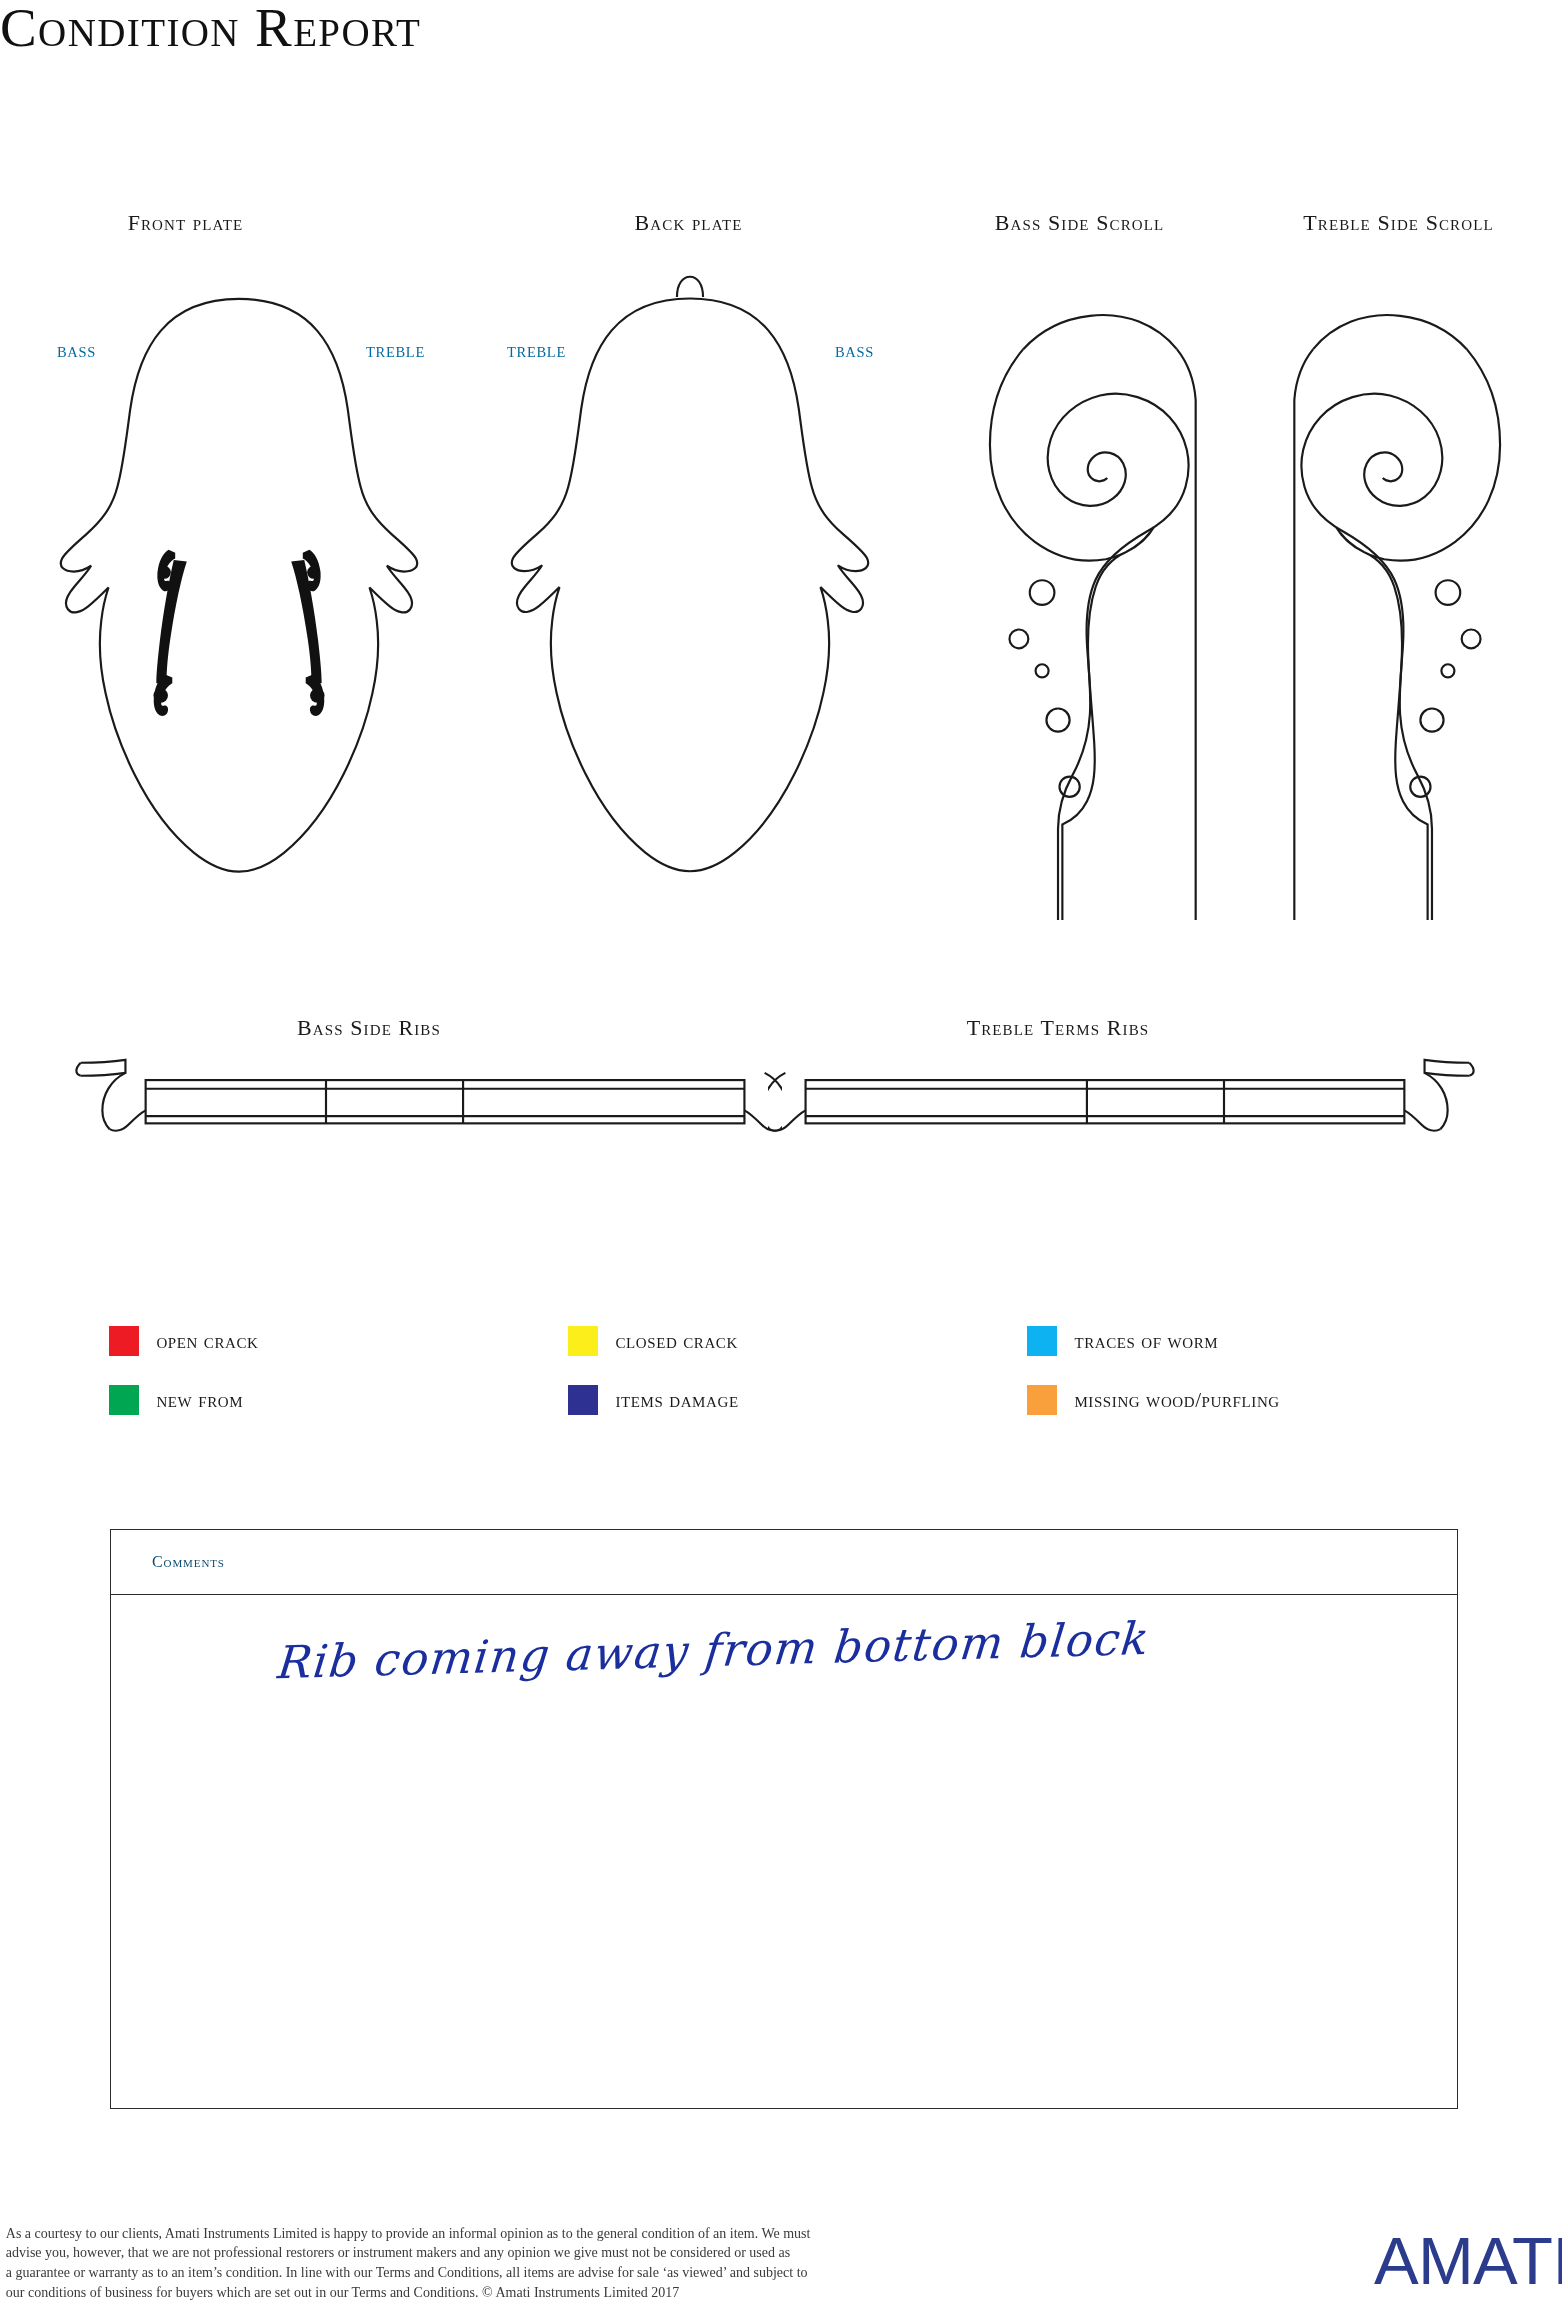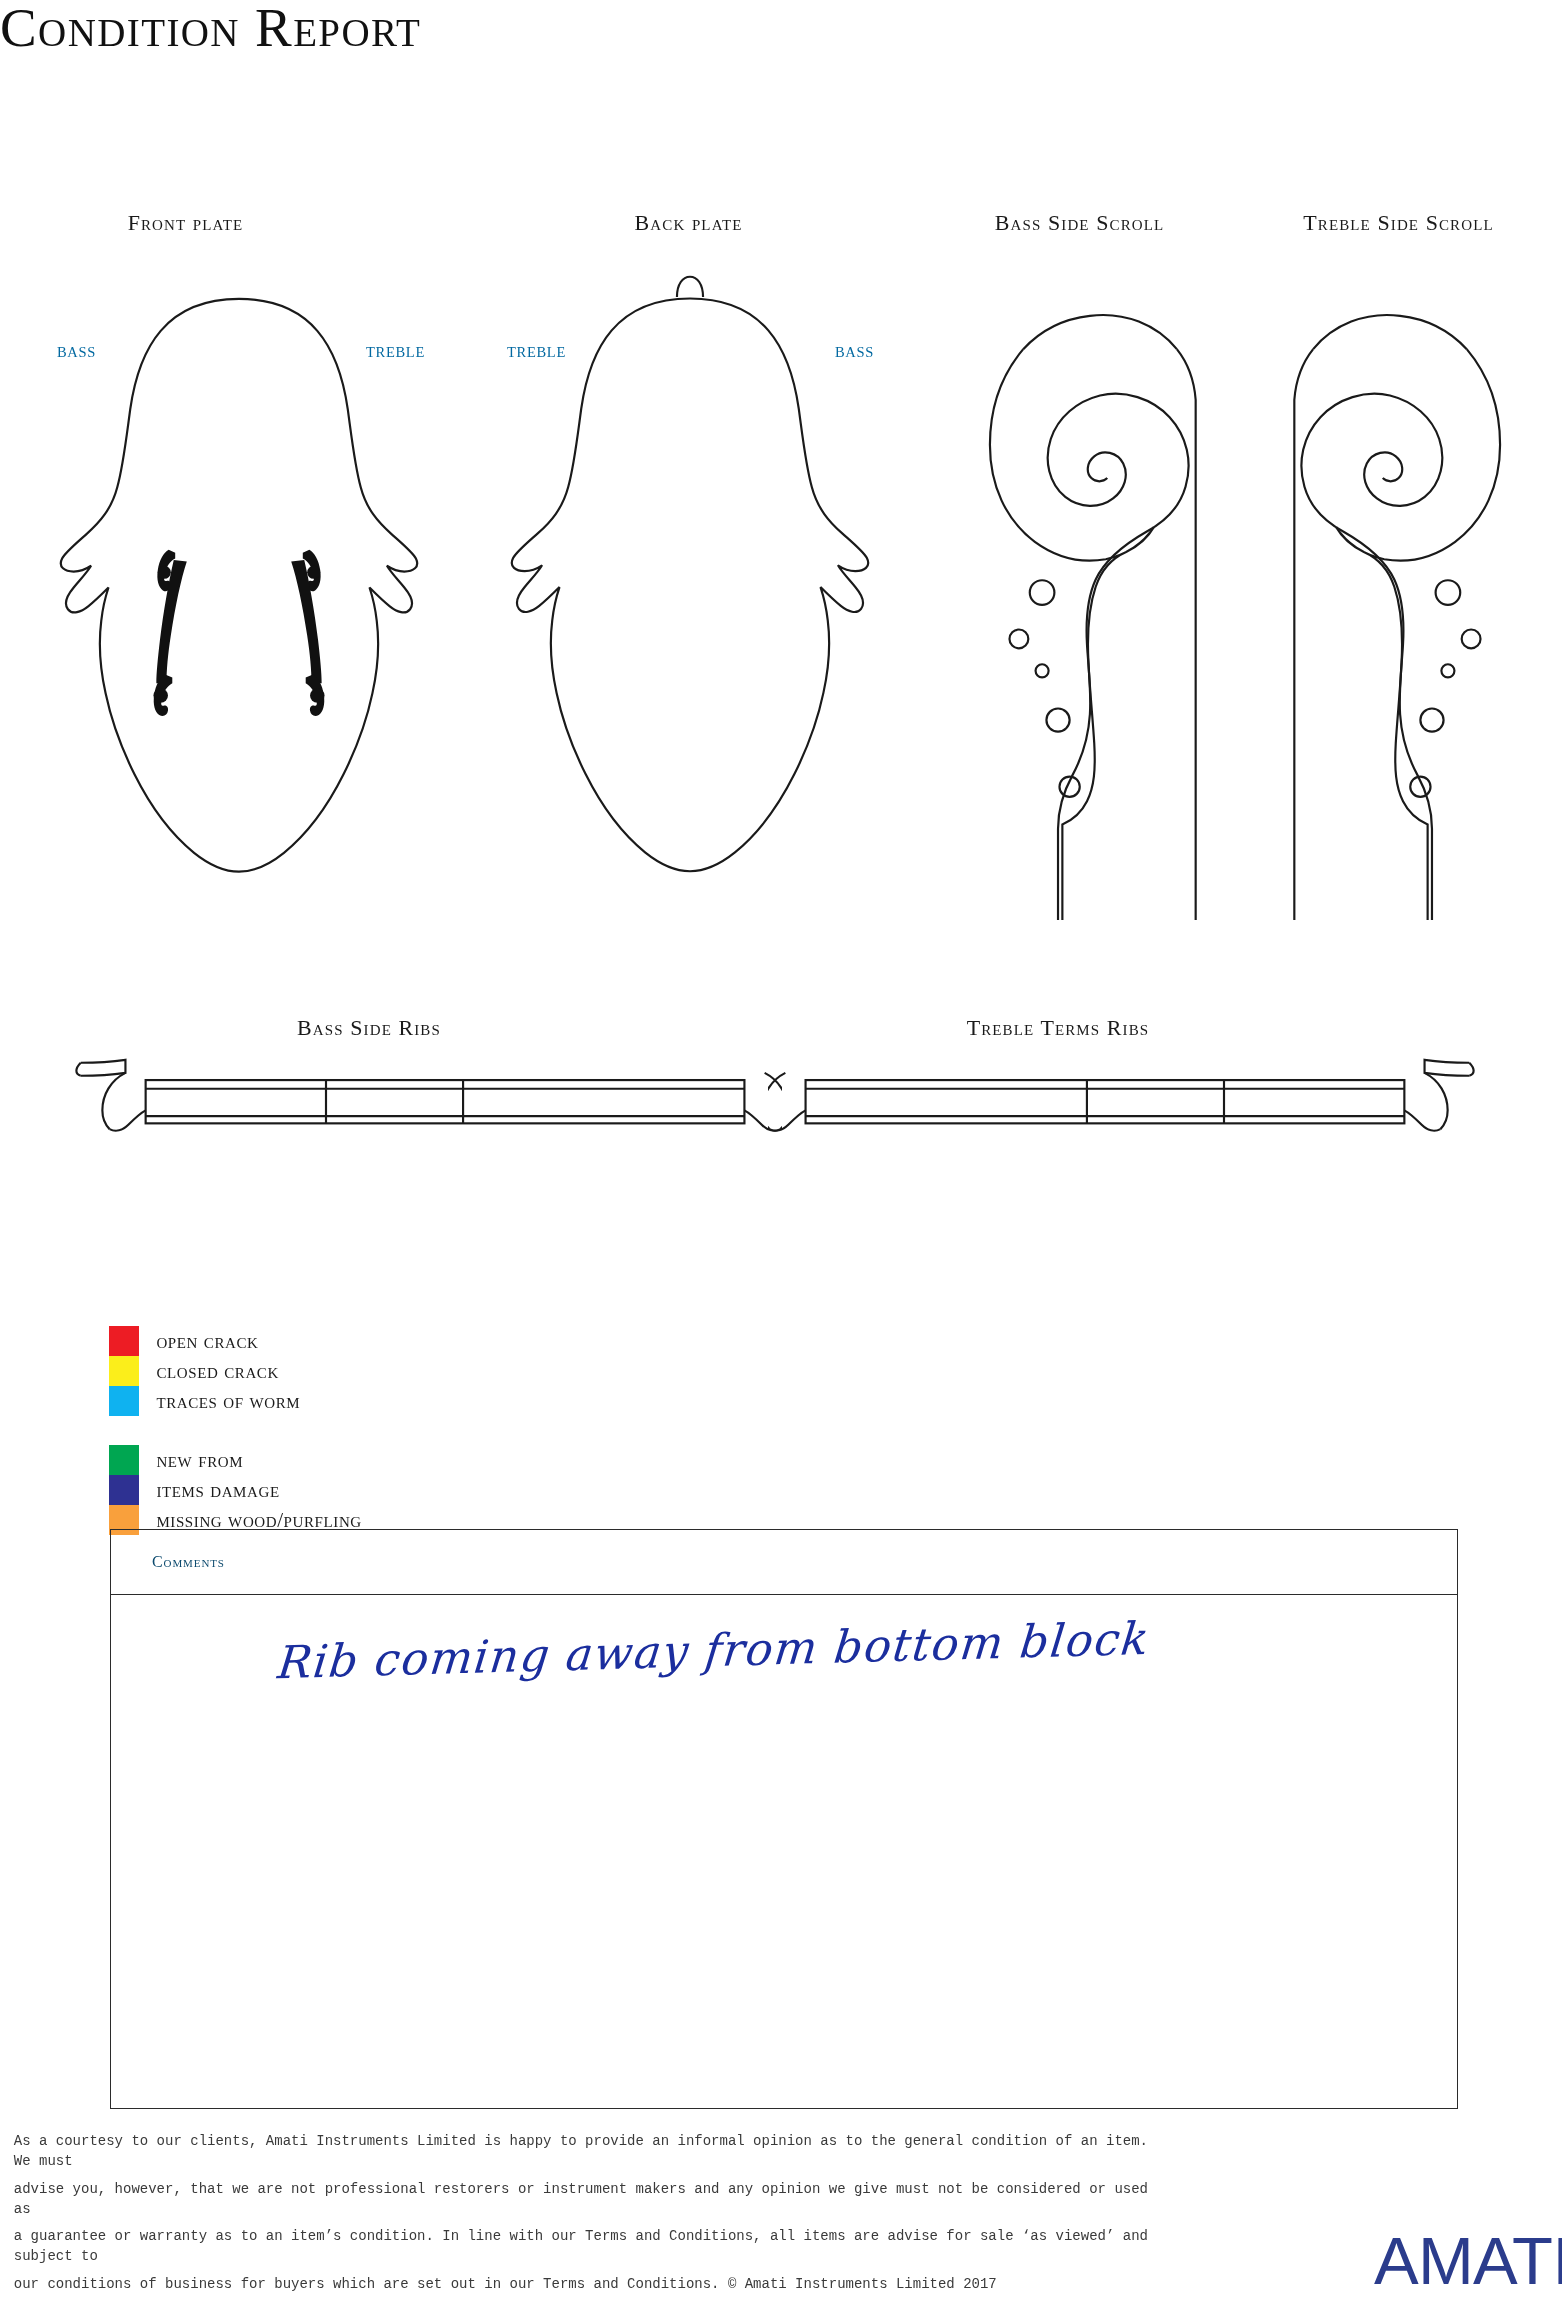--- a/index.html
+++ b/index.html
@@ -62,21 +62,20 @@
 
   
   .legend {
     position: absolute;
     left: 109px;
     top: 1326px;
     width: 1377px;
   }
   .legend-row {
     display: flex;
-    flex-direction: column;
     margin-bottom: 29px;
   }
   .legend-item {
     display: flex;
     align-items: center;
     width: 487px;
   }
   .swatch {
     width: 30px;
     height: 30px;
@@ -134,22 +133,22 @@
   }
 
   
   .footer {
     position: absolute;
     left: 5.8px;
     bottom: 16px;
     width: 1160px;
   }
   .footer p {
-    margin: 8px;
-    font-family: Liberation Mono, monospace;
+    margin: 0;
+    font-family: Liberation Serif, serif;
     font-size: 14px;
     line-height: 1.42;
     color: #3a3a3a;
   }
   .brand {
     position: absolute;
     right: -7.2px;
     bottom: 20px;
     font-family: "Liberation Sans", sans-serif;
     font-size: 67px;

